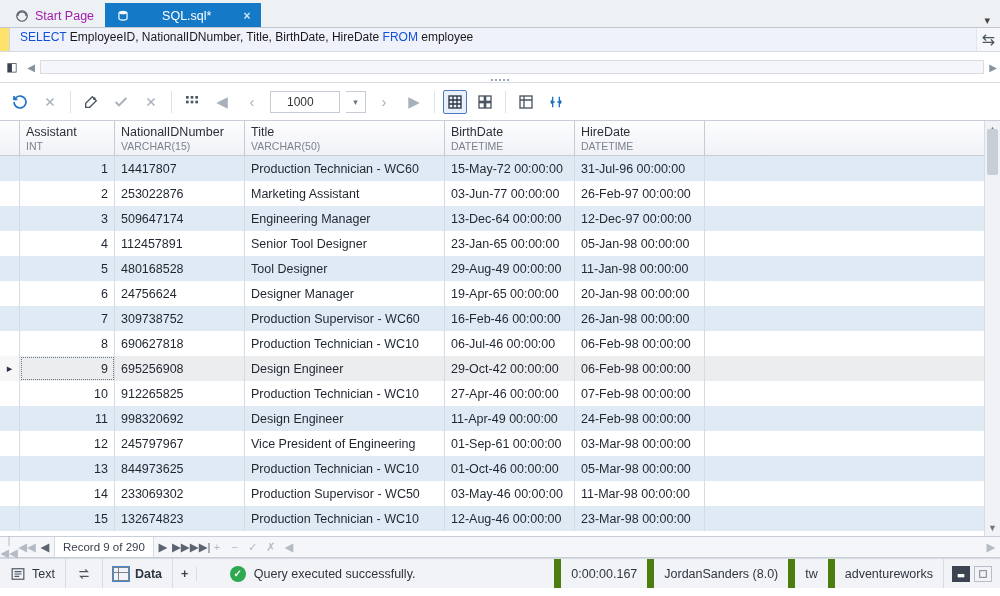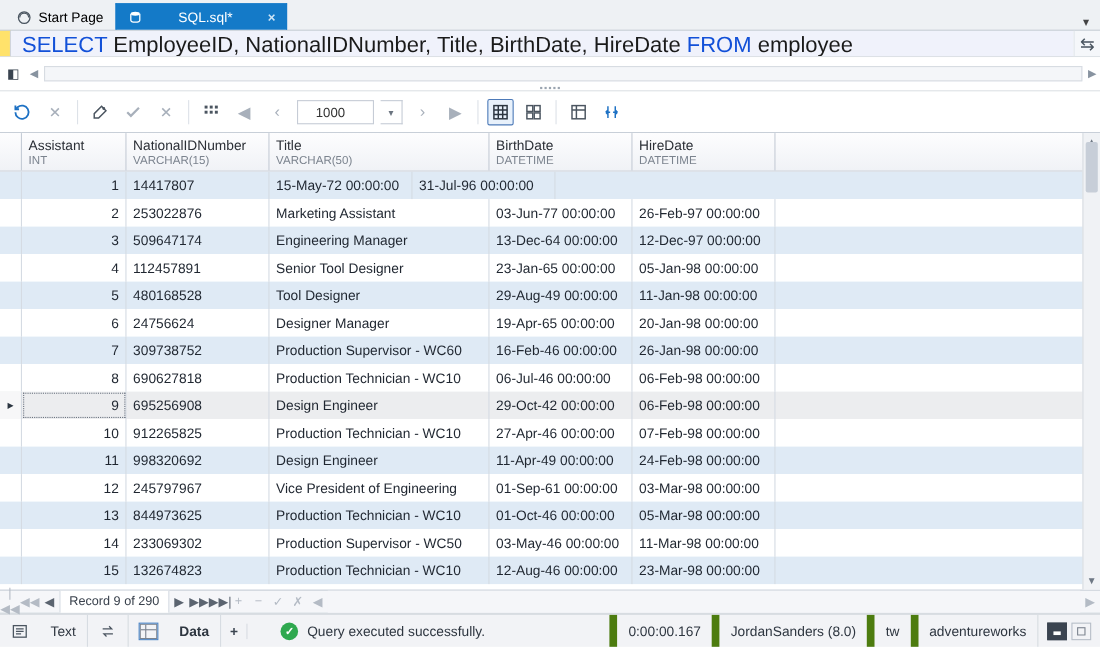--- a/index.html
+++ b/index.html
@@ -1,29 +1,29 @@
 <!DOCTYPE html>
 <html><head>
 <meta charset="utf-8">
 <style>
 * { box-sizing: border-box; margin: 0; padding: 0; font-family: "Segoe UI", Tahoma, sans-serif; }
 html, body { width: 1000px; height: 596px; overflow: hidden; background: #fff; }
 
 .tabs { display: flex; align-items: flex-end; height: 28px; background: #eef1f4; border-bottom: 1px solid #c0c7d0; padding-left: 4px; }
 .tab { display: flex; align-items: center; gap: 6px; height: 24px; padding: 0 10px; font-size: 12.5px; color: #333; border: 1px solid transparent; border-bottom: none; cursor: pointer; }
-.tab.start { color: #000000; }
+.tab.start { color: #a21caf; }
 .tab.active { background: #147ac8; color: #fff; border-color: #147ac8; gap: 32px; }
 .tab.active .tab-close { color: #cfe6f7; }
 .tab-close { font-weight: bold; cursor: pointer; font-size: 12px; }
 .tabs-spacer { flex: 1; }
 .tabs-caret { padding-right: 10px; color: #444; cursor: pointer; font-size: 11px; }
 
 .sql-row { display: flex; align-items: stretch; border-bottom: 1px solid #d7dce2; height: 24px; }
 .run-strip { width: 10px; background: #ffe26b; border-right: 1px solid #d0d4dc; }
-.sql-editor { flex: 1; padding: 2px 8px 0 10px; background: #f0f2fb; font-family: Consolas, "Courier New", monospace; font-size: 20px; color: #1a1a1a; white-space: pre; overflow: hidden; }
+.sql-editor { flex: 1; padding: 2px 8px 0 10px; background: #f0f2fb; font-family: Consolas, "Courier New", monospace; font-size: 12px; color: #1a1a1a; white-space: pre; overflow: hidden; }
 .kw { color: #1250d8; }
 .endctrl { width: 24px; display: flex; align-items: center; justify-content: center; background: #f5f7fa; border-left: 1px solid #e2e6ec; color: #4a5560; cursor: pointer; }
 
 .splitter-row { height: 30px; display: flex; align-items: center; background: #fff; position: relative; }
 .splitter-icon { width: 24px; display: flex; justify-content: center; font-size: 12px; color: #3a4450; cursor: pointer; }
 .hscroll-l { width: 14px; text-align:center; font-size:10px; color:#8893a0; cursor:pointer; }
 .hscroll-track { flex:1; height:14px; border:1px solid #d7dce2; background:#f4f6f9; margin:0 2px; position:relative; }
 .hscroll-r { width: 14px; text-align:center; font-size:10px; color:#8893a0; cursor:pointer; }
 .grip { position:absolute; left:50%; transform:translateX(-50%); bottom:-1px; width:60px; height:6px; display:flex; justify-content:center; gap:2px; }
 .grip span { width:2px; height:2px; background:#9aa4b0; margin-top:2px; }
@@ -64,21 +64,21 @@
 .vbtn { position:absolute; left:0; right:0; height:16px; display:flex; align-items:center; justify-content:center; font-size:9px; color:#6e7884; cursor:pointer;}
 .vbtn.up{top:0;} .vbtn.dn{bottom:0;}
 
 .navrow { height:22px; display:flex; align-items:center; border-top:1px solid #c8cfd8; border-bottom:1px solid #c8cfd8; background:#f5f6f9; font-size:11.5px; color:#3a424d; }
 .nbtn { width:18px; text-align:center; cursor:pointer; color:#5b6470; }
 .nbtn.dim{color:#b4bbc5;}
 .recbox { padding:0 8px; border-left:1px solid #d5dbe3; border-right:1px solid #d5dbe3; height:100%; display:flex; align-items:center; background:#fff;}
 .ntrack { flex:1; height:100%; background:#f5f6f9; position:relative;}
 
 .status { height:30px; display:flex; align-items:center; background:#f2f3f6; border-top:1px solid #d7dce2; font-size:12.5px; color:#2e3640; }
-.status .seg { display:flex; align-items:center; gap:20px; padding:0 10px; height:100%; border-right:1px solid #d7dce2; cursor:pointer;text-align:right;}
+.status .seg { display:flex; align-items:center; gap:6px; padding:0 10px; height:100%; border-right:1px solid #d7dce2; cursor:pointer;text-align:right;}
 .status .plus { padding:0 8px; font-weight:bold; color:#3b4450; border-right:1px solid #d7dce2; cursor:pointer;}
 .status .filler { flex:0.1; }
 .status .msg { display:flex; align-items:center; gap:8px; flex:1;}
 .ok { width:16px; height:16px; background:#2fa84f; border-radius:50%; display:flex; align-items:center; justify-content:center; color:#fff; font-size:10px; font-weight:bold;}
 .status .span { padding:0 10px; border-left:7px solid #4d7c0f; height:100%; display:flex; align-items:center;text-align:right;}
 .view-toggle { display:flex; gap:4px; padding:0 8px; border-left:1px solid #d7dce2; height:100%; align-items:center;}
 .vt { width:18px; height:16px; border:1px solid #b7bec8; cursor:pointer; display:flex; align-items:center; justify-content:center;}
 .vt.active { background:#3b4450; border-color:#3b4450; color:#fff;}
 
 .seg.active { font-weight:bold; }
@@ -230,20 +230,21 @@
         <div>HireDate</div>
         <div class="sub">DATETIME</div>
       </div>
     <div class="gh spacer"></div>
   </div>
   <div class="gbody" id="gbody">
       <div class="grow alt">
         <div class="rowind"></div>
         <div class="cell col-id">1</div>
         <div class="cell col-nid">14417807</div>
+        <div class="cell col-title">Production Technician - WC60</div>
         <div class="cell col-birth">15-May-72 00:00:00</div>
         <div class="cell col-hire">31-Jul-96 00:00:00</div>
       </div>
       <div class="grow plain">
         <div class="rowind"></div>
         <div class="cell col-id">2</div>
         <div class="cell col-nid">253022876</div>
         <div class="cell col-title">Marketing Assistant</div>
         <div class="cell col-birth">03-Jun-77 00:00:00</div>
         <div class="cell col-hire">26-Feb-97 00:00:00</div>

